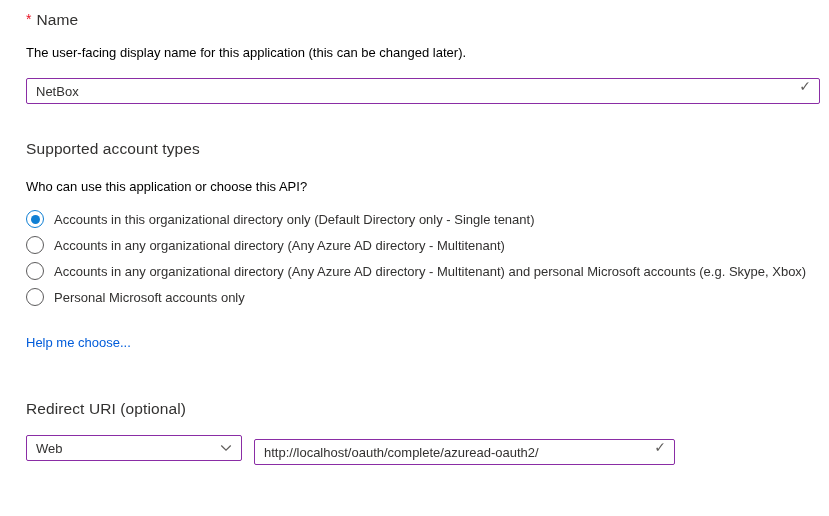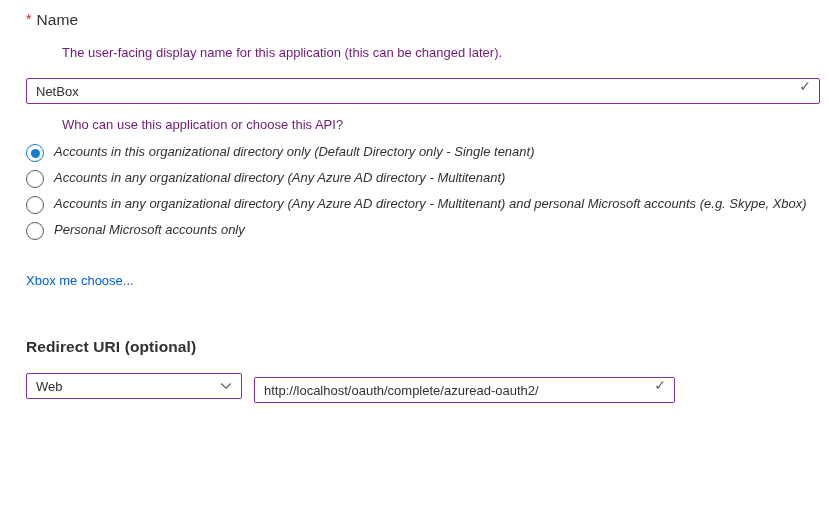--- a/index.html
+++ b/index.html
@@ -24,22 +24,21 @@
   }
   .required-star {
     color: #e81123;
     margin-right: 5px;
     font-size: 14px;
     vertical-align: 1px;
   }
   .desc {
     font-size: 13px;
     line-height: 16px;
-    color: #701a75;
-    margin-left: 36px;
+    color: #000000;
   }
   .title-name { padding-top: 11px; }
   .desc-name { margin-top: 16px; }
 
   .input-wrap {
     position: relative;
     height: 18px;
   }
   .input-wrap input {
     width: 100%;
@@ -63,23 +62,23 @@
     pointer-events: none;
   }
   .name-input-wrap { margin-top: 17px; }
 
   .title-accounts { margin-top: 44px; }
   .question { margin-top: 21px; font-size: 13px; }
 
   .radio-group { margin-top: 11px; }
   .radio-row {
     display: flex;
+    align-items: center;
     height: 26px;
     cursor: pointer;
-    font-style: italic;
   }
   .radio-circle {
     flex: 0 0 auto;
     width: 18px;
     height: 18px;
     border: 1px solid #5c5b5c;
     border-radius: 50%;
     margin-right: 10px;
     position: relative;
     background: #fff;
@@ -98,21 +97,21 @@
 
   .help-link {
     display: inline-block;
     margin-top: 25px;
     font-size: 13px;
     color: #015cda;
     text-decoration: none;
     cursor: pointer;
   }
 
-  .title-redirect { margin-top: 49px; font-weight: bold; }
+  .title-redirect { margin-top: 49px; }
   .desc-redirect { margin-top: 15px; line-height: 19px; max-width: 805px; }
 
   .controls-row {
     margin-top: 17px;
     display: flex;
     align-items: center;
   }
   .select-box {
     position: relative;
     width: 216px;
@@ -152,20 +151,21 @@
   <div class="section-title title-name">
     <span class="required-star">*</span><span>Name</span>
   </div>
   <div class="desc desc-name">The user-facing display name for this application (this can be changed later).</div>
   <div class="input-wrap name-input-wrap">
     <input type="text" value="NetBox" style="">
     <span class="valid-check">✓</span>
   </div>
 
   
+  <div class="section-title title-accounts">Supported account types</div>
   <div class="desc question">Who can use this application or choose this API?</div>
 
   <div class="radio-group">
     <div class="radio-row">
       <span class="radio-circle selected"></span>
       <span class="radio-label">Accounts in this organizational directory only (Default Directory only - Single tenant)</span>
     </div>
     <div class="radio-row">
       <span class="radio-circle"></span>
       <span class="radio-label">Accounts in any organizational directory (Any Azure AD directory - Multitenant)</span>
@@ -173,21 +173,21 @@
     <div class="radio-row">
       <span class="radio-circle"></span>
       <span class="radio-label">Accounts in any organizational directory (Any Azure AD directory - Multitenant) and personal Microsoft accounts (e.g. Skype, Xbox)</span>
     </div>
     <div class="radio-row">
       <span class="radio-circle"></span>
       <span class="radio-label">Personal Microsoft accounts only</span>
     </div>
   </div>
 
-  <a class="help-link">Xbox me choose...</a>
+  <a class="help-link">Help me choose...</a>
 
   
   <div class="section-title title-redirect">Redirect URI (optional)</div>
 
   <div class="controls-row">
     <div class="select-box">
       <span>Web</span>
       <svg class="chevron" viewBox="0 0 12 12" fill="none">
         <path d="M1.5 3.8 L6 8.2 L10.5 3.8" stroke="#5f5d5b" stroke-width="1.2" fill="none" stroke-linecap="round"></path>
       </svg>

